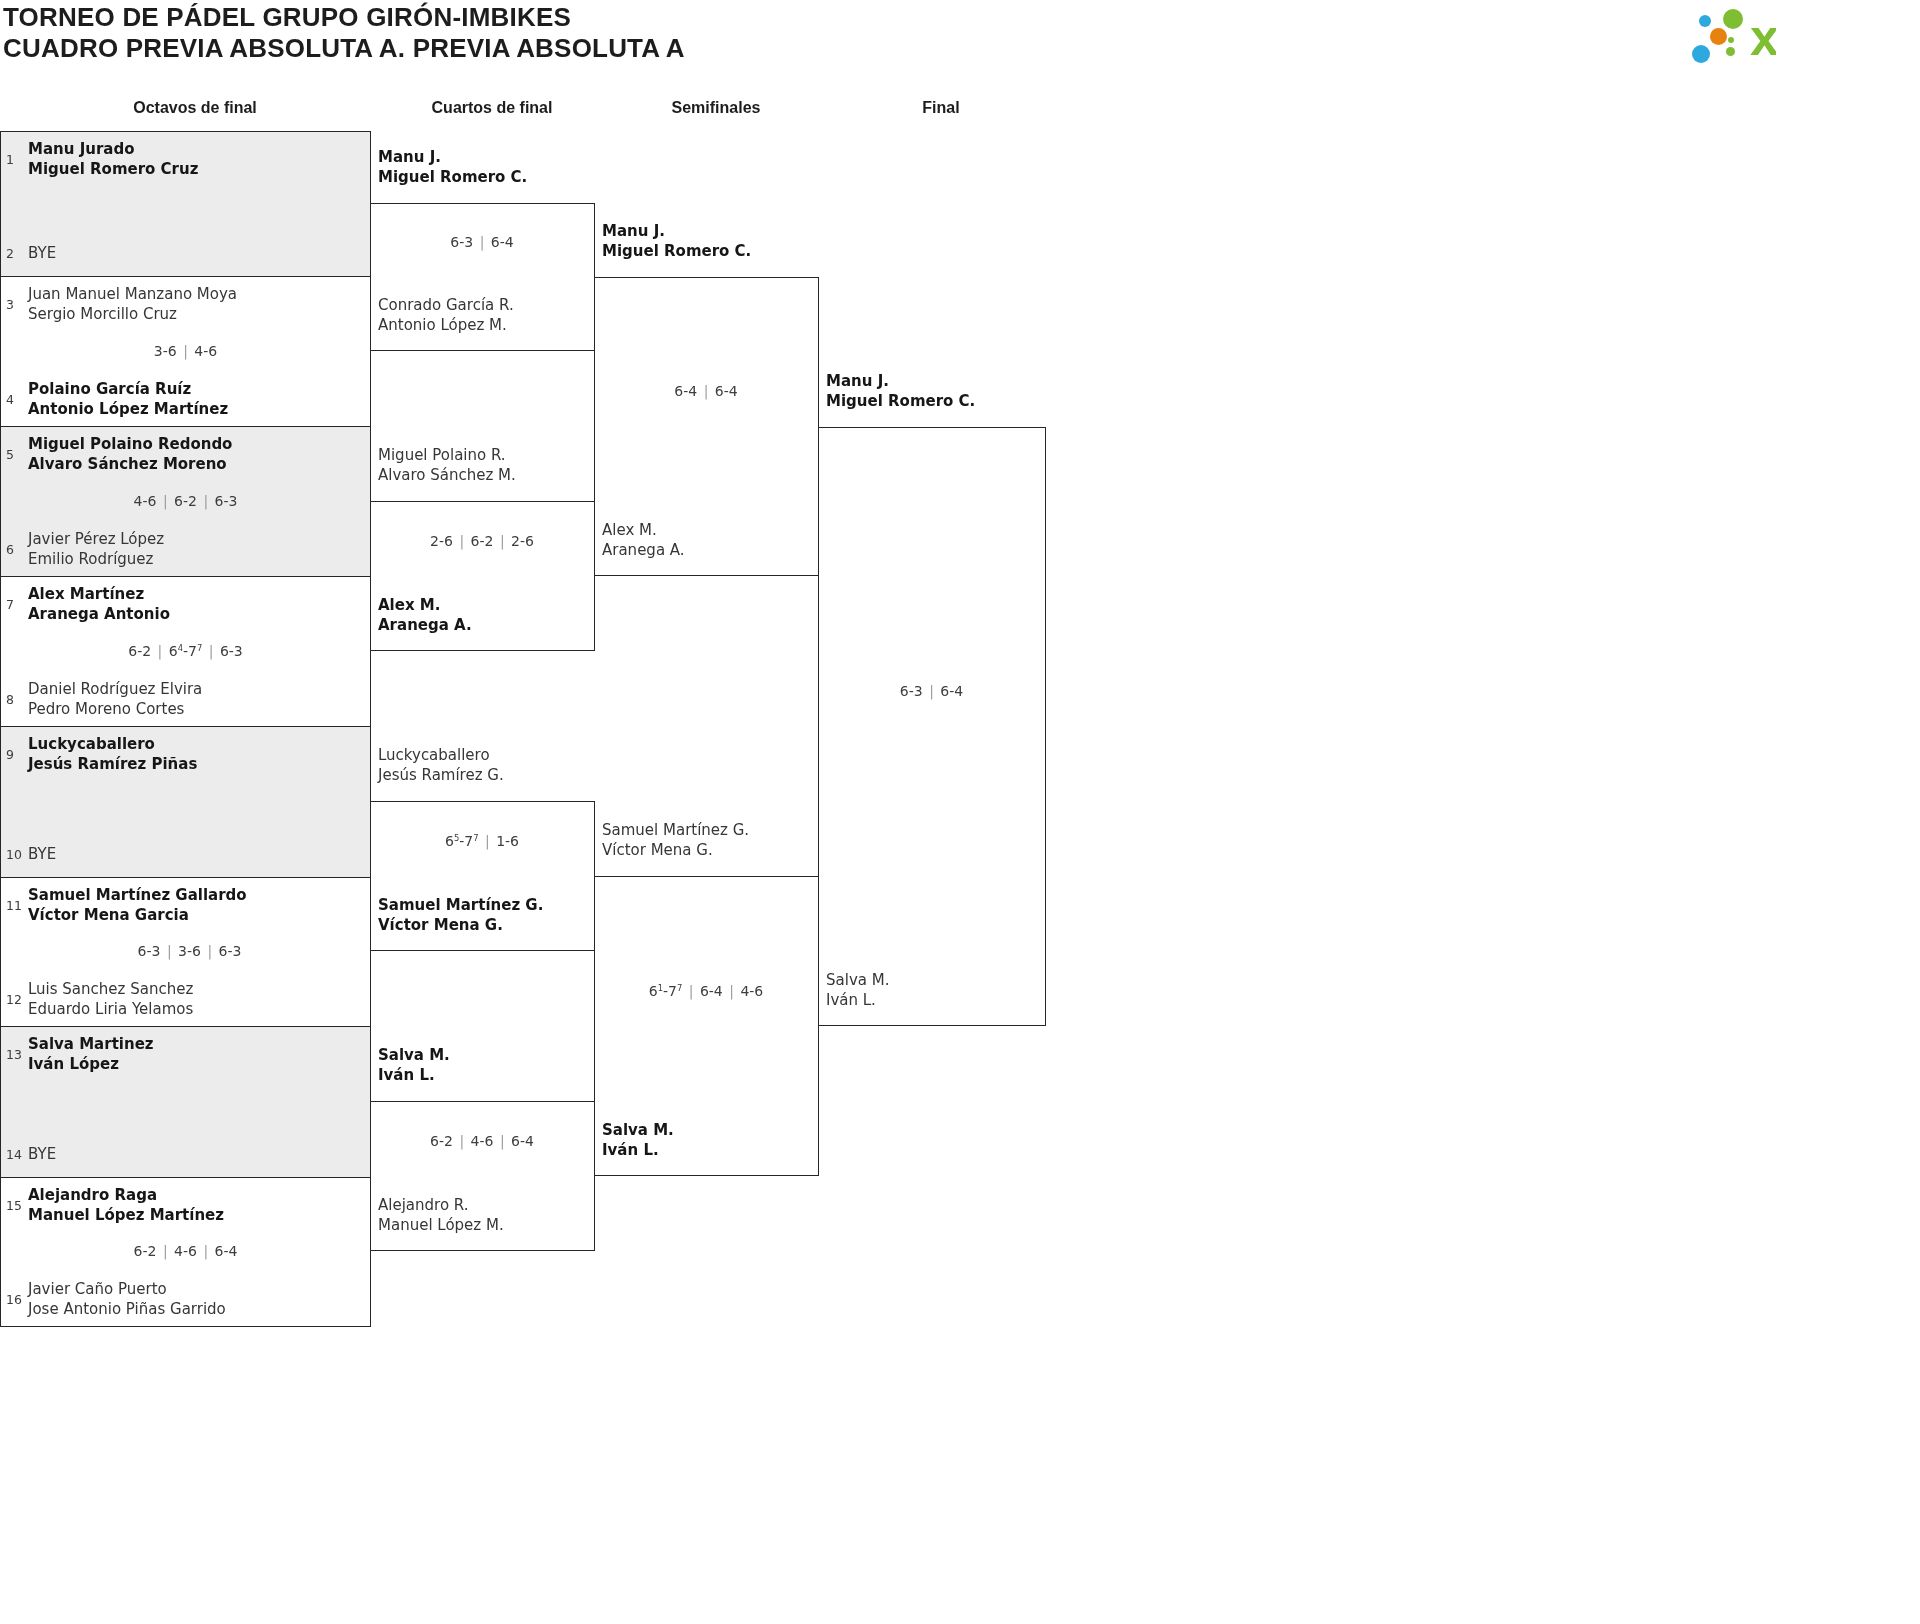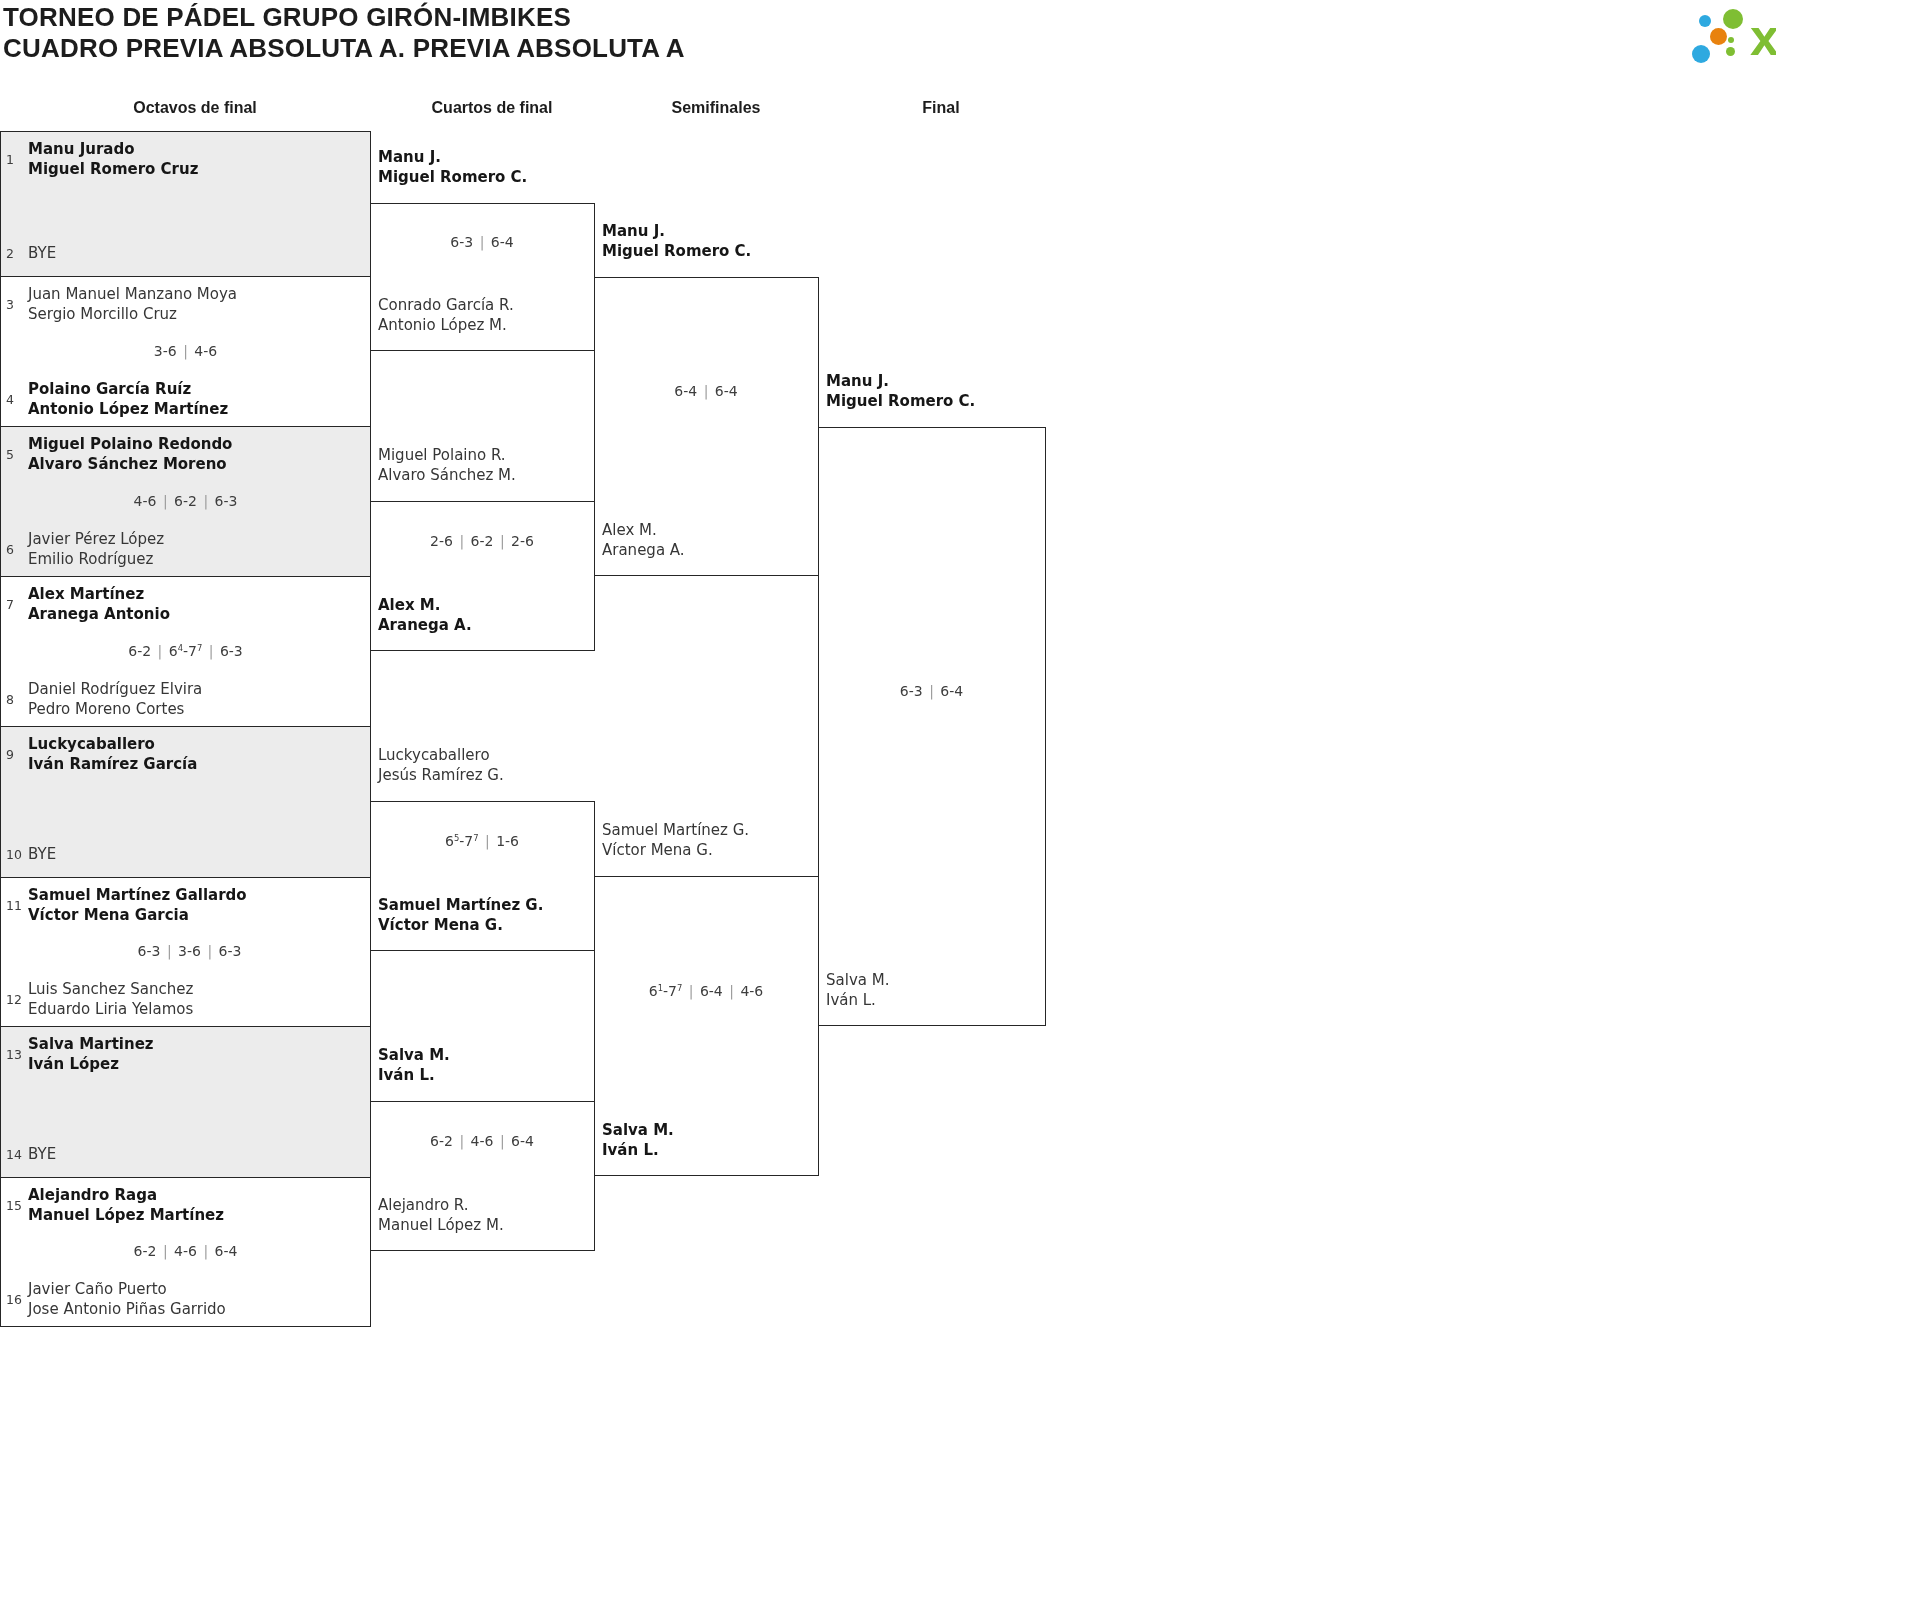--- a/index.html
+++ b/index.html
@@ -124,21 +124,21 @@
         <span class="p">Pedro Moreno Cortes</span>
       </span>
     </div>
   </div>
 
   <div class="box grey" style="left:0;width:371px;top:726px;height:152px">
     <div class="entry top">
       <span class="seed">9</span>
       <span class="names w">
         <span class="p">Luckycaballero</span>
-        <span class="p">Iván Ramírez García</span>
+        <span class="p">Jesús Ramírez Piñas</span>
       </span>
     </div>
     <div class="entry bye">
       <span class="seed">10</span>
       <span class="names">
         <span class="p">BYE</span>
       </span>
     </div>
   </div>
 

